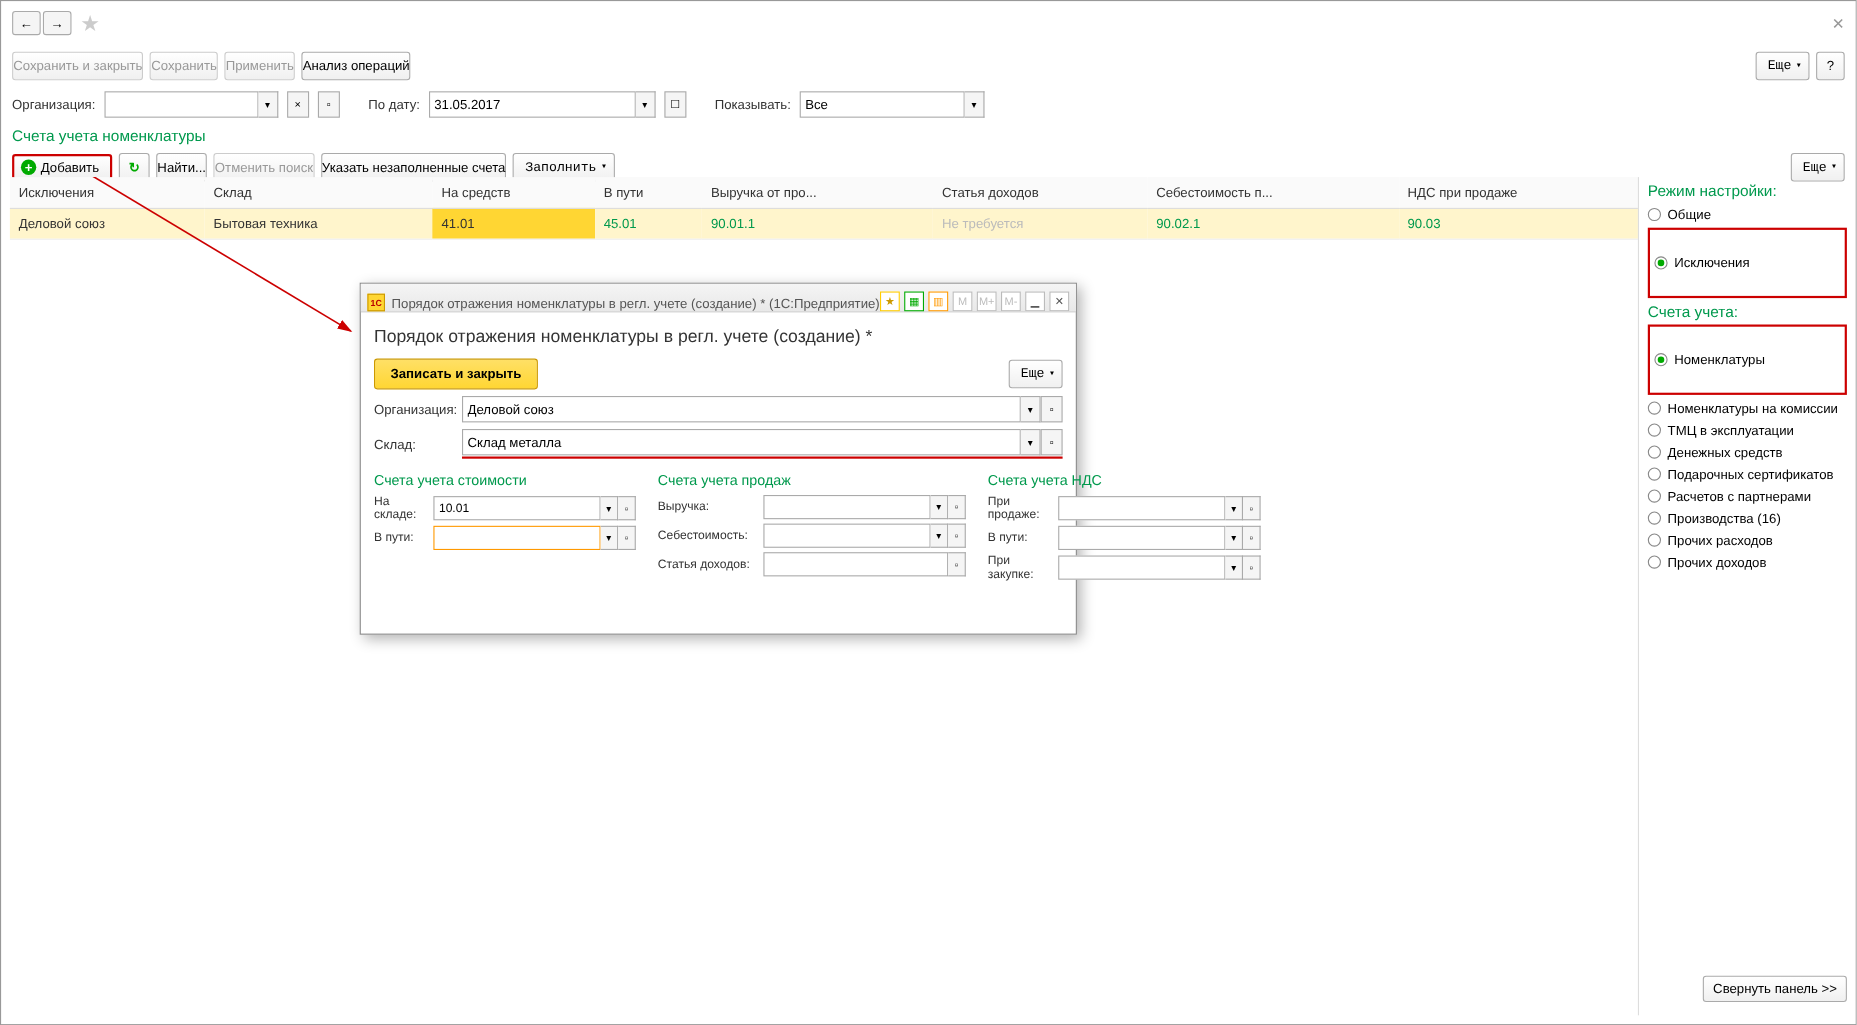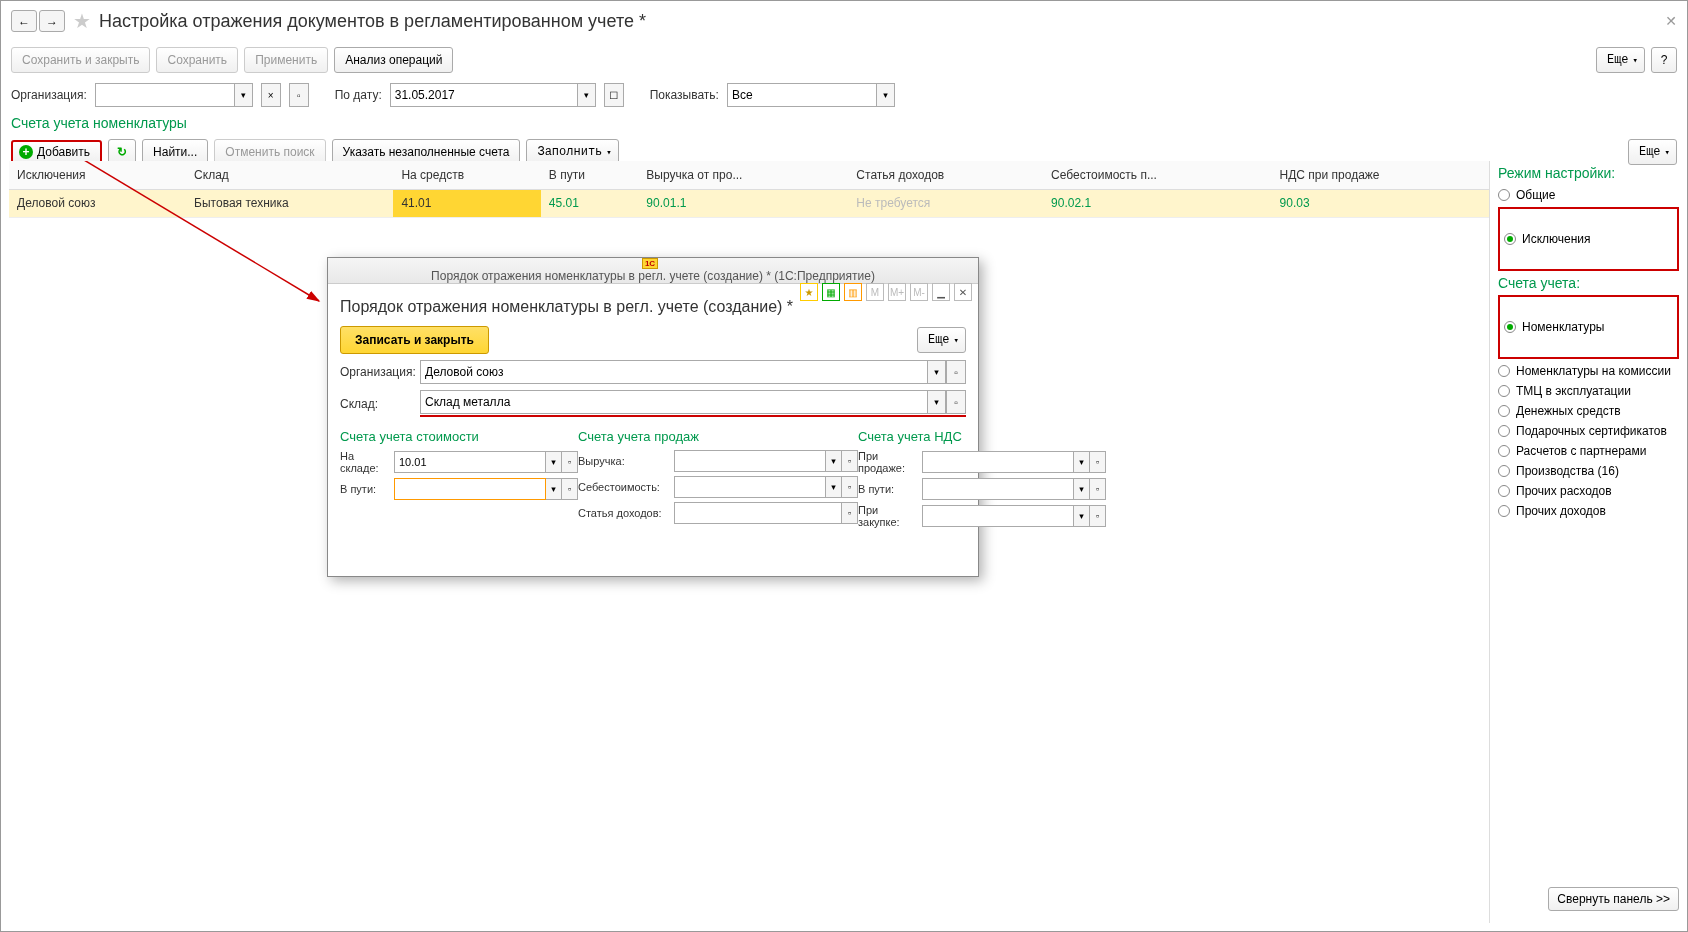--- a/index.html
+++ b/index.html
@@ -6,21 +6,21 @@
   body { margin: 0; padding: 0; background: #fff; }
   .window { width: 1688px; height: 932px; border: 1px solid #999; position: relative; background: #fff; overflow: hidden; }
 
   .titlebar { height: 40px; display: flex; align-items: center; padding: 0 10px; border-bottom: 0; }
   .nav-btn { width: 26px; height: 22px; border: 1px solid #aaa; border-radius: 3px; margin-right: 2px; background: #f5f5f5; display: inline-flex; align-items: center; justify-content: center; cursor: pointer; }
   .star { font-size: 20px; color: #ccc; margin: 0 8px 0 6px; }
   .title-text { font-size: 18px; color: #333; }
   .close-x { position: absolute; right: 10px; top: 12px; color: #999; font-size: 14px; cursor: pointer; }
 
   .toolbar { display: flex; align-items: center; padding: 6px 10px; gap: 6px; }
-  .btn { border: 1px solid #aaa; border-radius: 3px; padding: 4px 10px; background: linear-gradient(#fff,#f0f0f0); cursor: pointer; height: 26px; display: inline-flex; align-items: center; }
+  .btn { border: 1px solid #aaa; border-radius: 3px; padding: 4px 0; background: linear-gradient(#fff,#f0f0f0); cursor: pointer; height: 26px; display: inline-flex; align-items: center; }
   .btn.disabled { color: #999; border-color: #ccc; cursor: default; }
   .btn-more { padding: 4px 6px 4px 10px; font-family: Liberation Mono, monospace; }
   .btn-more::after { content: "▾"; margin-left: 4px; font-size: 9px; }
   .help-btn { width: 26px; justify-content: center; }
 
   .form-row { display: flex; align-items: center; padding: 4px 10px; gap: 8px; }
   .label { color: #333; }
   .input-combo { display: flex; height: 24px; }
   .input-combo input { border: 1px solid #aaa; padding: 2px 4px; height: 24px; }
   .input-combo .arr { width: 18px; border: 1px solid #aaa; border-left: 0; background: #f5f5f5; display: flex; align-items: center; justify-content: center; font-size: 9px; cursor: pointer; }
@@ -43,32 +43,32 @@
   table.grid td.hilite { background: #FFD633; }
   table.grid td.muted { color: #bbb; }
 
   .radio-label { display: flex; align-items: center; gap: 6px; padding: 3px 0; cursor: pointer; }
   .radio-c { width: 12px; height: 12px; border: 1px solid #888; border-radius: 50%; display: inline-flex; align-items: center; justify-content: center; }
   .radio-c.sel::after { content: ""; width: 6px; height: 6px; background: #0a0; border-radius: 50%; display: block; }
   .green-head { color: #00994D; font-size: 14px; margin: 4px 0; }
   .hi-red-box { border: 2px solid #c00; padding: 20px 4px; margin: 2px 0; }
 
   .dialog { position: absolute; left: 318px; top: 96px; width: 652px; height: 320px; border: 1px solid #888; background: #fff; box-shadow: 4px 4px 12px rgba(0,0,0,.3); }
-  .dlg-title { height: 26px; background: linear-gradient(#f5f5f5,#e8e8e8); display: flex; align-items: center; padding: 0 6px; font-size: 11px; color: #555; border-bottom: 1px solid #ccc; flex-direction: column; }
+  .dlg-title { height: 26px; background: linear-gradient(#f5f5f5,#e8e8e8); display: flex; align-items: flex-end; padding: 0 6px; font-size: 11px; color: #555; border-bottom: 1px solid #ccc; }
   .dlg-icon { width: 16px; height: 16px; background: #FFD633; border: 1px solid #cc9900; margin-right: 6px; display: inline-flex; align-items: center; justify-content: center; font-size: 8px; font-weight: bold; color: #b00; }
   .dlg-tools { margin-left: auto; display: flex; gap: 4px; }
   .dlg-tool { width: 18px; height: 18px; border: 1px solid #bbb; background: #fff; display: flex; align-items: center; justify-content: center; font-size: 10px; cursor: pointer; }
   .dlg-body { padding: 10px 12px; }
   .dlg-heading { font-size: 16px; color: #333; margin: 4px 0 10px; }
   .yellow-btn { background: linear-gradient(#FFE066,#FFD633); border: 1px solid #cc9900; border-radius: 3px; padding: 6px 14px; font-weight: bold; cursor: pointer; }
   .dlg-form-row { display: flex; align-items: center; margin: 6px 0; }
   .dlg-label { width: 80px; color: #333; }
   .red-underline { border-bottom: 2px solid #c00; display: flex; align-items: center; flex: 1; padding-bottom: 1px; }
 
-  .sec-cols { display: flex; margin-top: 12px; }
+  .sec-cols { display: flex; gap: 20px; margin-top: 12px; }
   .sec-col { flex: 1; }
   .sec-head { color: #00994D; font-size: 13px; margin-bottom: 6px; }
   .fld-row { display: flex; align-items: center; margin: 4px 0; gap: 4px; }
   .fld-lbl { width: 92px; font-size: 11px; color: #333; line-height: 1.1; }
   .fld-input { flex: 1; display: flex; }
   .fld-input input { flex: 1; min-width: 0; border: 1px solid #aaa; height: 22px; padding: 0 4px; font-size: 11px; }
   .fld-input .a { width: 16px; height: 22px; border: 1px solid #aaa; border-left: 0; display: flex; align-items: center; justify-content: center; font-size: 9px; background: #f5f5f5; cursor: pointer; }
   .fld-input.orange input { border-color: #ff9900; }
 
   .collapse-btn { position: absolute; bottom: 12px; right: 0; border: 1px solid #aaa; border-radius: 3px; padding: 4px 8px; background: linear-gradient(#fff,#f0f0f0); cursor: pointer; }
@@ -80,21 +80,20 @@
 
 <div class="window">
   <div class="titlebar">
     <span class="nav-btn">
         <span>←</span>
       </span>
     <span class="nav-btn">
         <span>→</span>
       </span>
     <span class="star">★</span>
-    <span class="title-text">Настройка отражения документов в регламентированном учете *</span>
     <span class="close-x">✕</span>
   </div>
 
   <div class="toolbar">
     <span class="btn disabled">Сохранить и закрыть</span>
     <span class="btn disabled">Сохранить</span>
     <span class="btn disabled">Применить</span>
     <span class="btn">Анализ операций</span>
     <span style="flex:1"></span>
     <span class="btn btn-more">Еще</span>

